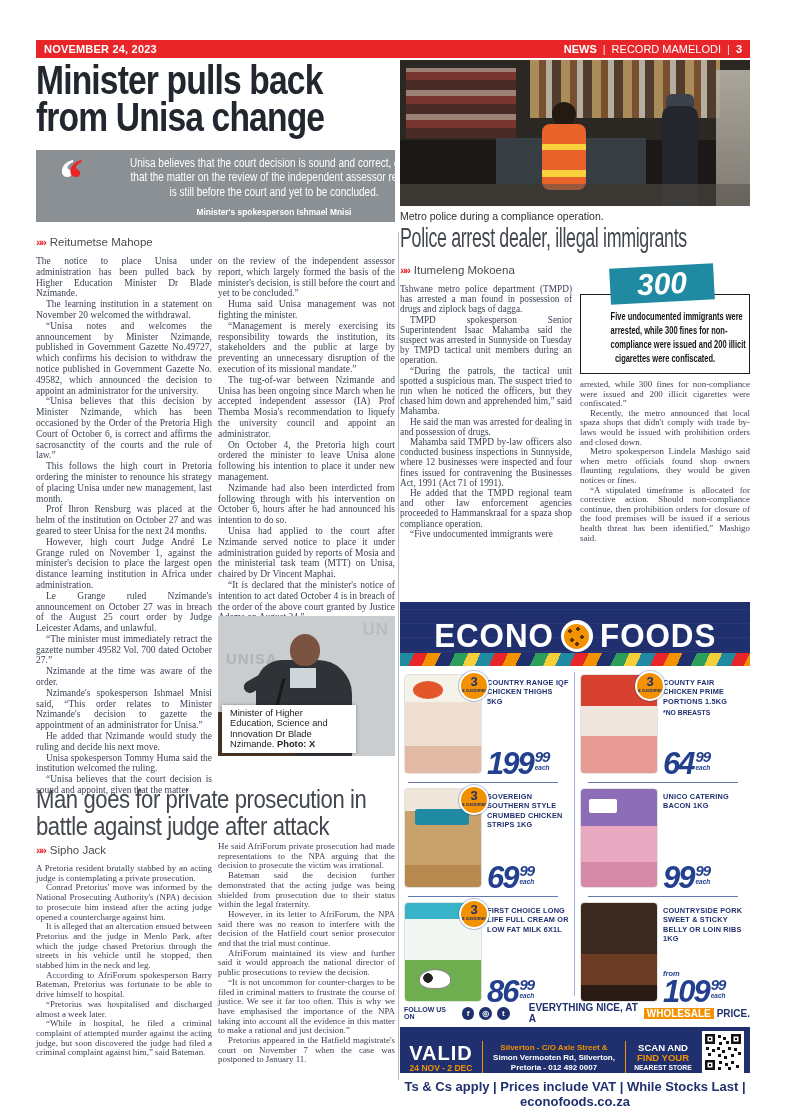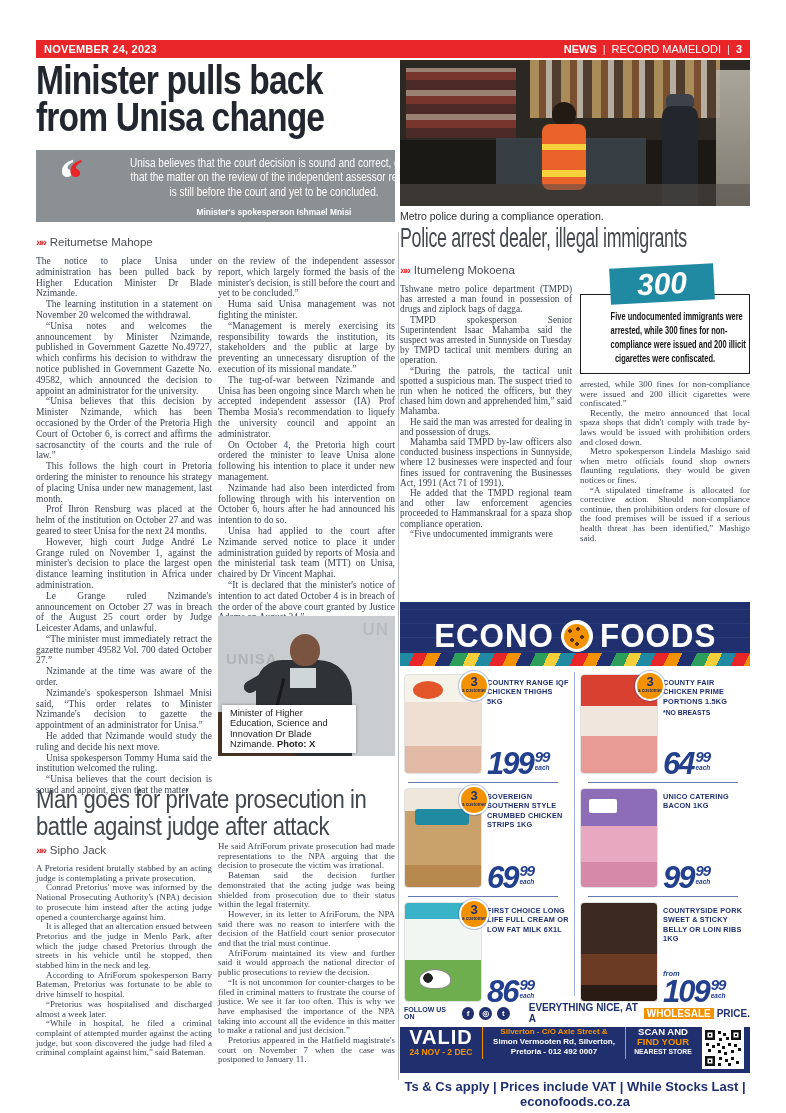--- a/index.html
+++ b/index.html
@@ -154,21 +154,21 @@
   .unit { font-size:6.5px; font-style:italic; font-weight:700; margin-top:1px; }
   .price-bottom { margin-top:auto; }
 
   .followrow { position:absolute; left:0; top:430px; width:350px; height:16px; display:flex; align-items:center; gap:5px; }
   .follow-label { font-size:7px; font-weight:700; color:#20306f; margin-left:4px; }
   .soc { width:13px; height:13px; border-radius:50%; background:#20306f; color:#fff; font-size:8px; font-weight:700;
          display:inline-flex; align-items:center; justify-content:center; }
   .tagline { margin-left:14px; font-size:10px; font-weight:700; color:#20306f; display:flex; align-items:center; gap:3px; }
   .tag-hi { background:#f39200; color:#fff; padding:0 3px; }
 
-  .ad-bar { position:absolute; left:0; top:452px; width:350px; height:46px; background:#20306f; display:flex; align-items:flex-start; }
+  .ad-bar { position:absolute; left:0; top:452px; width:350px; height:46px; background:#20306f; display:flex; align-items:flex-end; }
   .bar-valid { width:82px; text-align:center; }
   .bar-valid .v1 { color:#fff; font-weight:700; font-size:20px; letter-spacing:1px; line-height:20px; }
   .bar-valid .v2 { color:#f39200; font-weight:700; font-size:8.5px; }
   .bar-div { width:1px; height:32px; background:#f39200; }
   .bar-addr { flex:1; text-align:center; font-size:8px; line-height:10px; font-weight:700; padding:0 4px; }
   .addr1 { color:#f39200; } .addr2,.addr3 { color:#fff; }
   .bar-scan { width:74px; text-align:center; font-weight:700; line-height:10px; }
   .scan1 { color:#fff; font-size:9.5px; } .scan2 { color:#f39200; font-size:9.5px; } .scan3 { color:#fff; font-size:6.8px; }
   .qr { width:42px; height:42px; background:#fff; margin:0 6px 0 2px; flex:none; padding:2px; box-sizing:border-box; }
   .terms { position:absolute; left:0; top:504px; width:350px; text-align:center; font-size:13px; font-weight:700; color:#20306f; }

